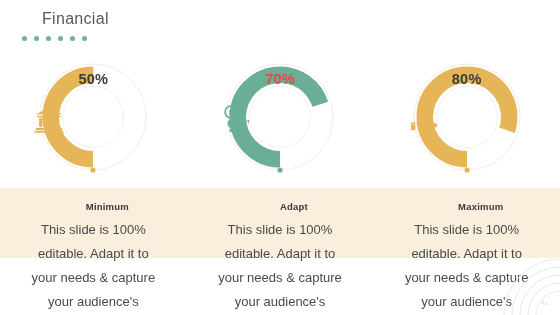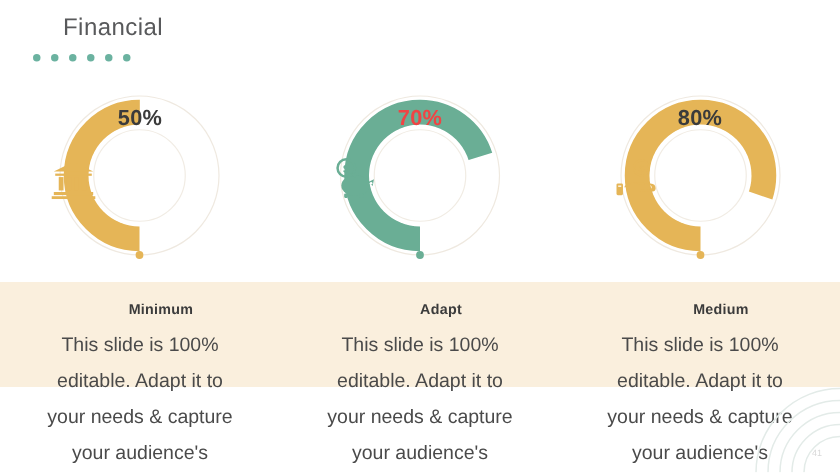--- a/index.html
+++ b/index.html
@@ -230,21 +230,21 @@
 <div id="caption-row">
     <div class="caption-cell">
       <div class="caption-title">Minimum</div>
       <div class="caption-body">This slide is 100% editable. Adapt it to your needs &amp; capture your audience's attention.</div>
     </div>
     <div class="caption-cell">
       <div class="caption-title">Adapt</div>
       <div class="caption-body">This slide is 100% editable. Adapt it to your needs &amp; capture your audience's attention.</div>
     </div>
     <div class="caption-cell">
-      <div class="caption-title">Medium</div>
+      <div class="caption-title">Maximum</div>
       <div class="caption-body">This slide is 100% editable. Adapt it to your needs &amp; capture your audience's attention.</div>
     </div>
   </div>
 
 <svg id="corner-swirl" viewBox="0 0 90 60" xmlns="http://www.w3.org/2000/svg">
   <g fill="none" stroke="#e3ebe8" stroke-width="1">
     <path d="M90,4 A56,56 0 0,0 34,60"></path>
     <path d="M90,12 A48,48 0 0,0 42,60"></path>
     <path d="M90,20 A40,40 0 0,0 50,60"></path>
     <path d="M90,28 A32,32 0 0,0 58,60"></path>

